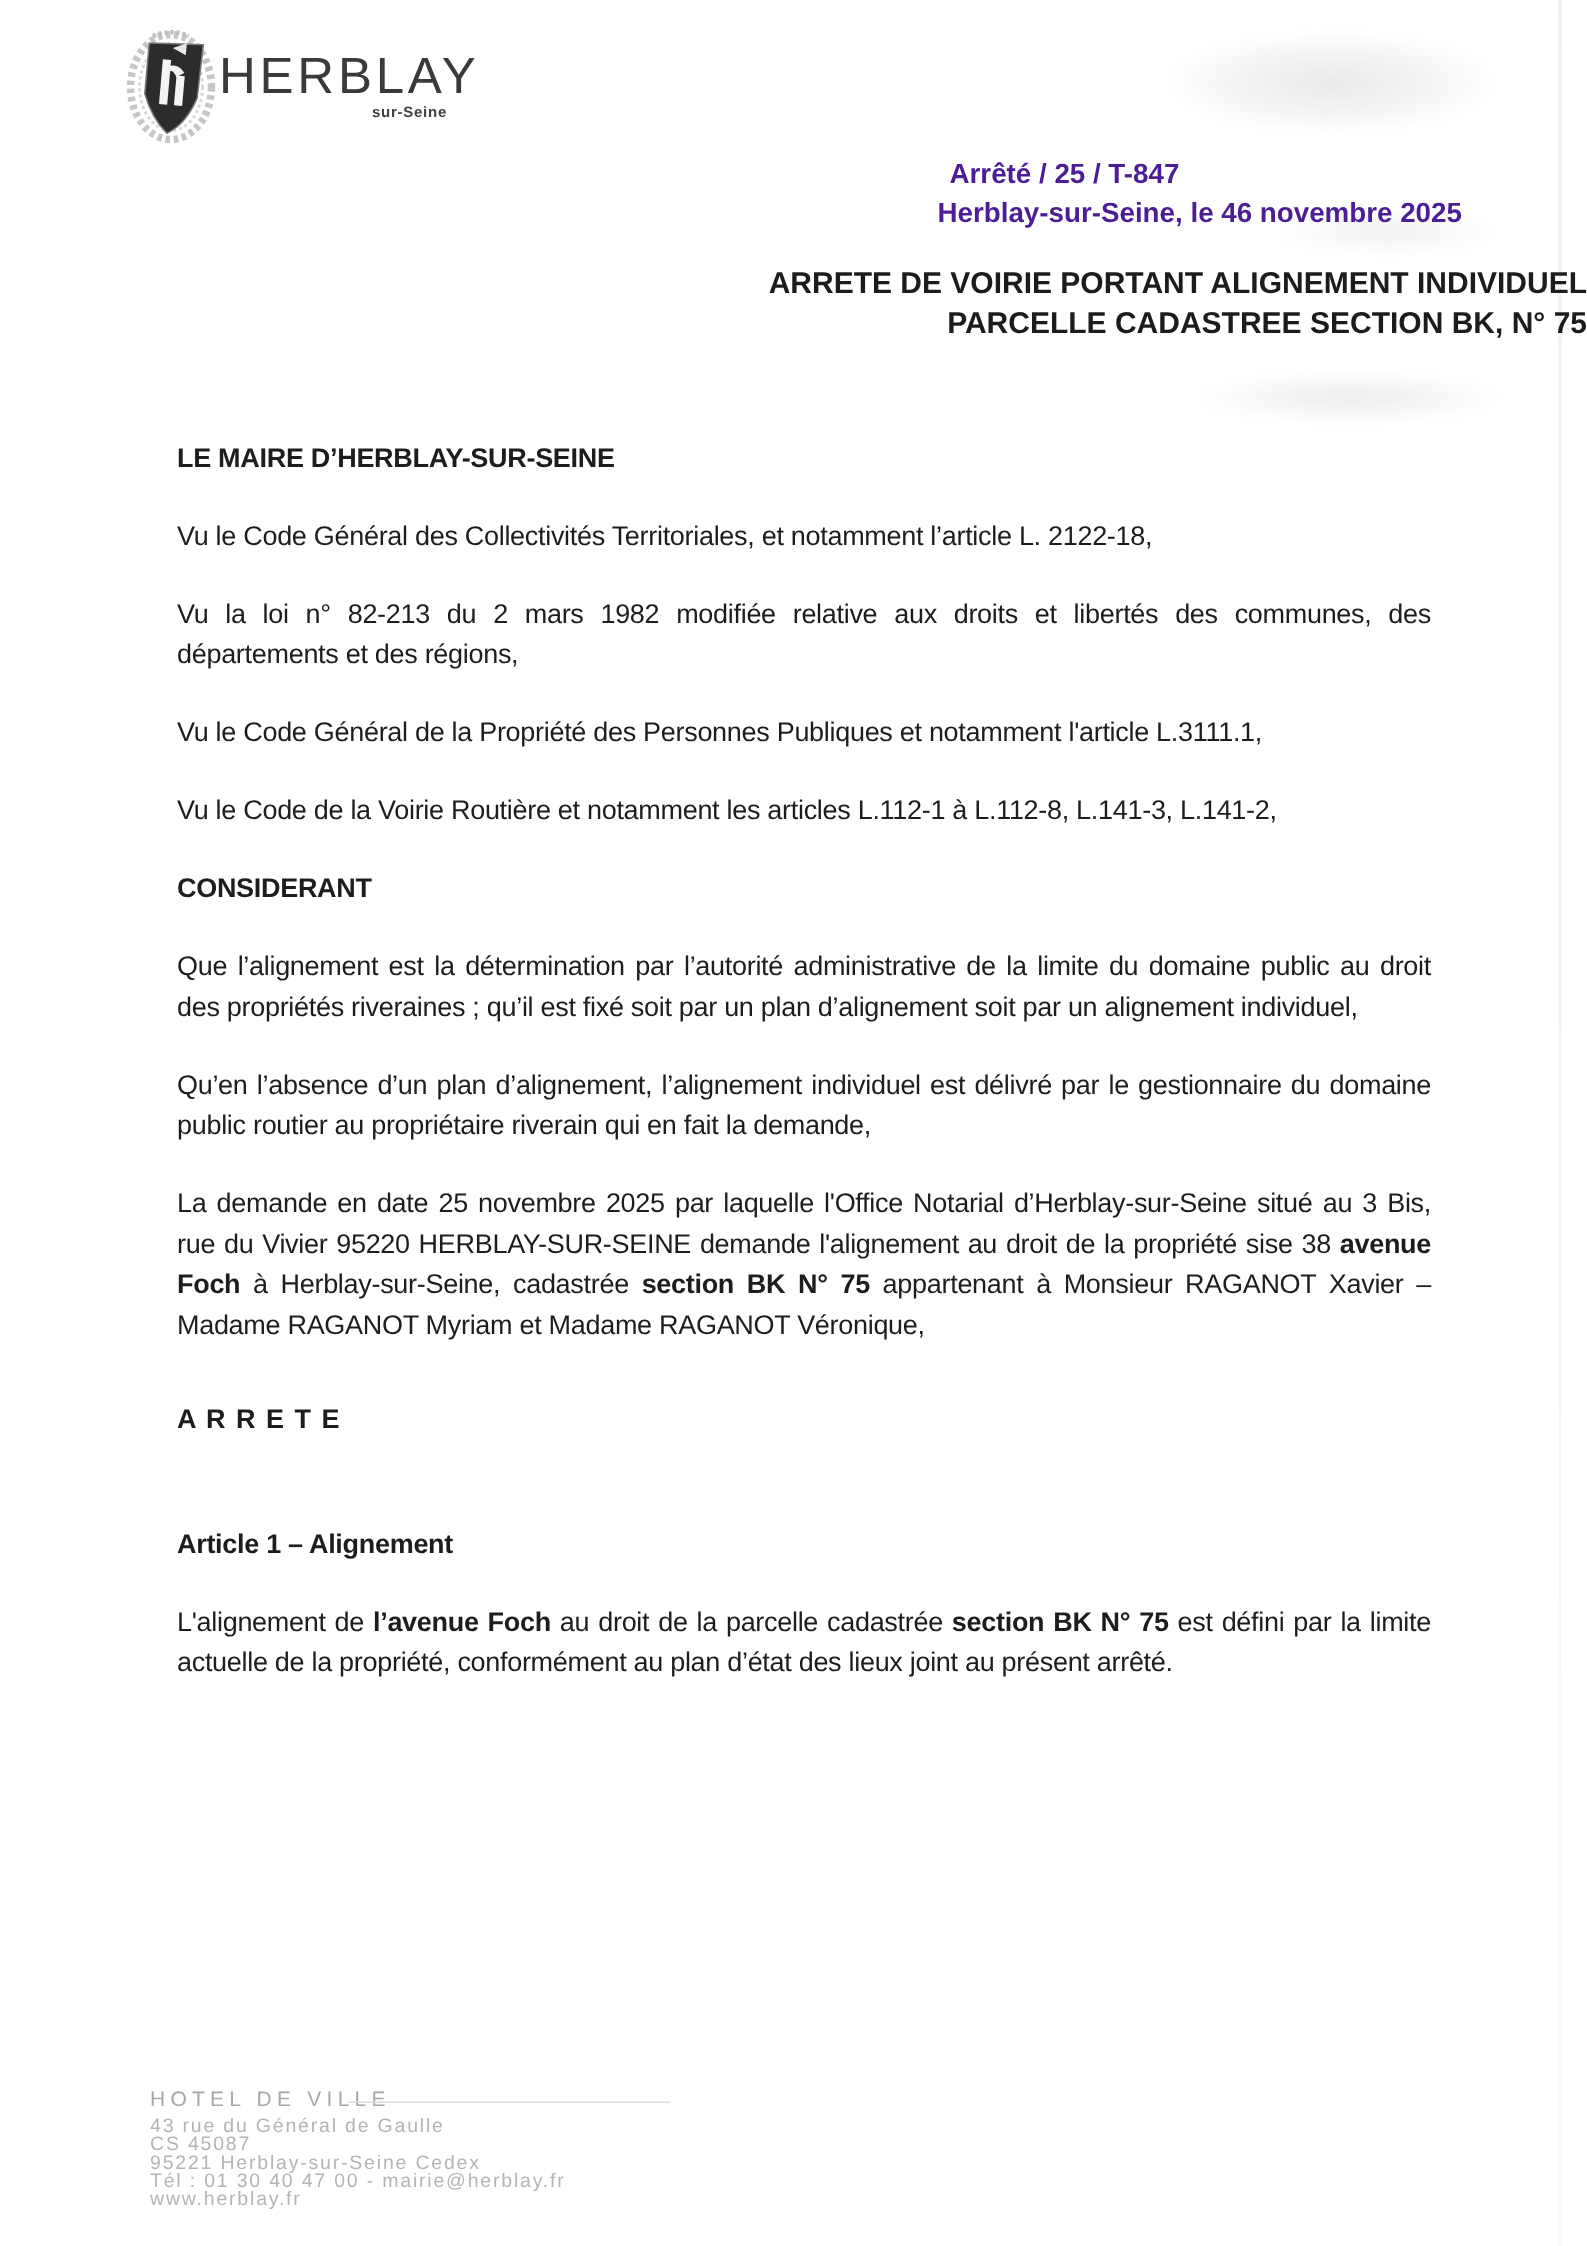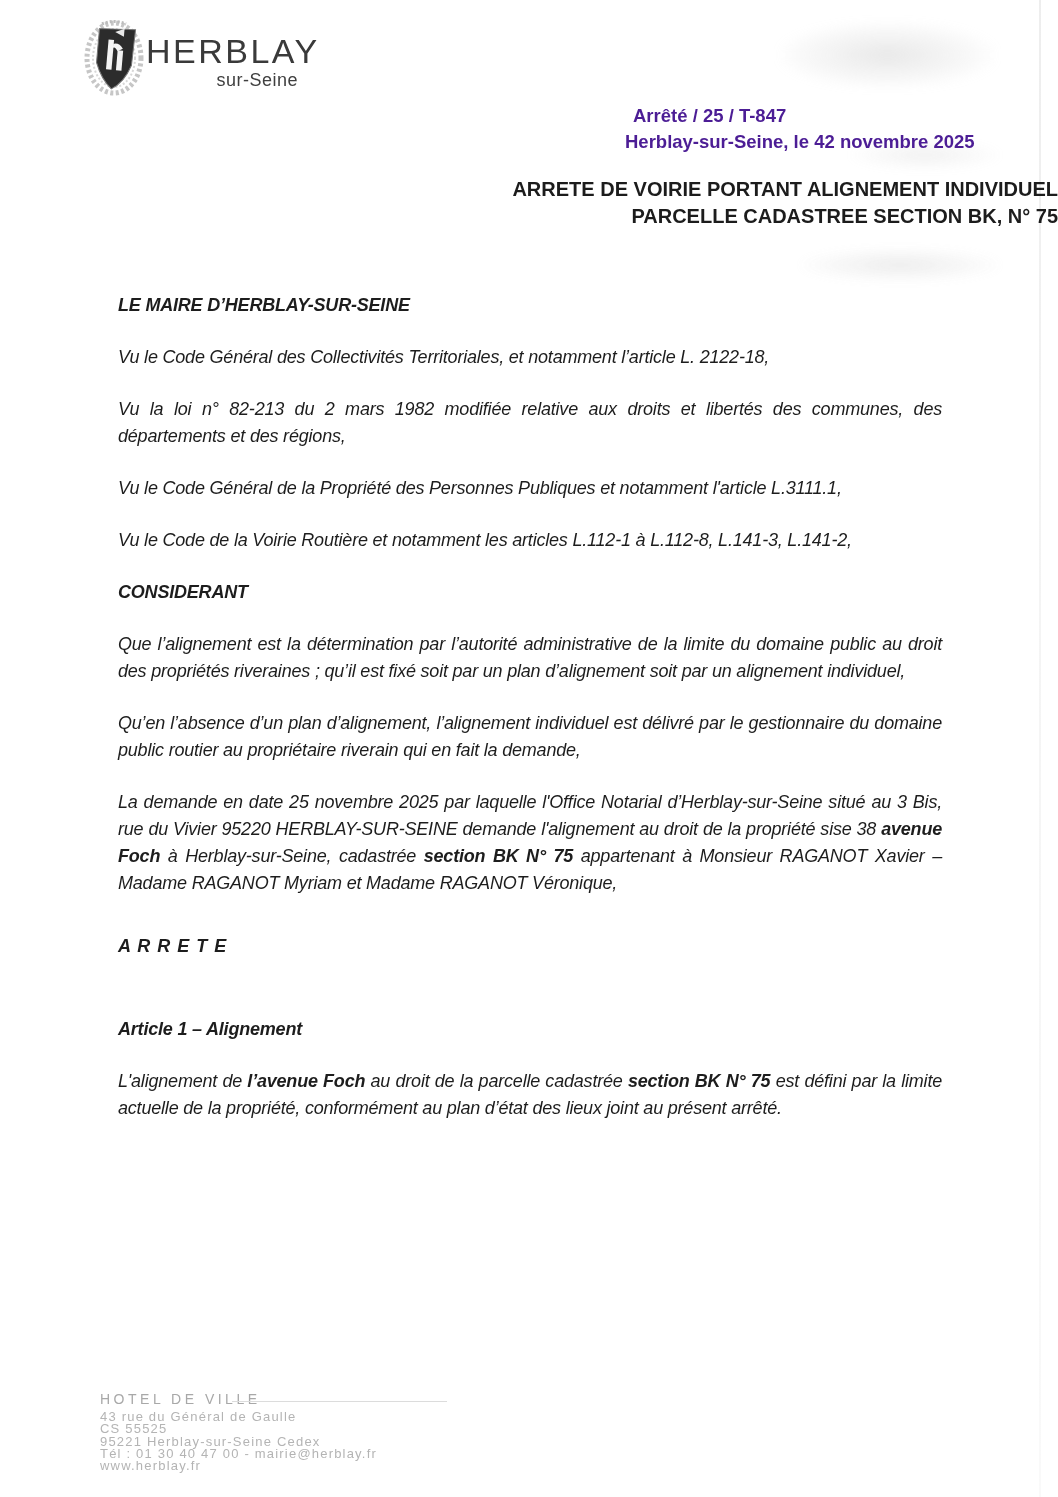--- a/index.html
+++ b/index.html
@@ -16,21 +16,21 @@
   
   .logo { position: absolute; left: 84px; top: 18px; width: 260px; height: 80px; }
   .crest { position: absolute; left: 0; top: 2px; width: 62px; height: 78px; }
   .wordmark {
     position: absolute; left: 62px; top: 14px;
     font-size: 34px; letter-spacing: 2.5px; color: #3a3a3a; font-weight: normal;
     white-space: nowrap;
   }
   .logo-sub {
     position: absolute; left: 62px; top: 52px; width: 152px;
-    text-align: right; font-size: 18px; color: #3f3f3f; letter-spacing: 0.5px;
+    text-align: right; font-size: 10px; color: #3f3f3f; letter-spacing: 0.5px; font-weight: bold;
   }
 
   
   .refblock {
     position: absolute; left: 625px; top: 103px;
     font-weight: bold; font-size: 18.5px; line-height: 26px; color: #4c1d95;
     white-space: nowrap;
   }
   .refblock .ref-line1 { margin-left: 8px; }
 
@@ -39,21 +39,21 @@
     position: absolute; left: 0; top: 176px; width: 1058px;
     text-align: right; font-weight: bold; font-size: 20px; line-height: 27px;
     color: #1c1c1c;
   }
 
   
   .bodytext {
     position: absolute; left: 118px; top: 292px; width: 836px;
     font-size: 18px; line-height: 27px; letter-spacing: -0.2px; color: #1d1d1d;
   }
-  .bodytext p { margin: 0 12px 25px 0; font-style: italic; }
+  .bodytext p { margin: 0 0 25px 0; }
   .bodytext p.just { text-align: justify; }
   .h-bold { font-weight: bold; }
   .mt-31 { margin-top: 31px; }
   .arrete-head { font-weight: bold; margin-top: 36px !important; letter-spacing: 1px; }
   .article-head { font-weight: bold; margin-top: 56px !important; }
 
   
   .footer {
     position: absolute; left: 100px; top: 1391px; width: 500px;
     color: #b0b0b0;
@@ -108,21 +108,21 @@
         <path d="M29 12 l9 -4 v8 z" fill="#e8e8e8"></path>
       </g>
       <path d="M18 4 q12 -5 24 0" fill="none" stroke="#bdbdbd" stroke-width="3" stroke-dasharray="2 2"></path>
     </svg>
     <div class="wordmark">HERBLAY</div>
     <div class="logo-sub">sur-Seine</div>
   </div>
 
   <div class="refblock">
     <div class="ref-line1">Arrêté / 25 / T-847</div>
-    <div>Herblay-sur-Seine, le 42 novembre 2025</div>
+    <div>Herblay-sur-Seine, le 46 novembre 2025</div>
   </div>
 
   <div class="doc-title">
     <div>ARRETE DE VOIRIE PORTANT ALIGNEMENT INDIVIDUEL</div>
     <div>PARCELLE CADASTREE SECTION BK, N° 75</div>
   </div>
 
   <div class="bodytext">
     <p class="h-bold">LE MAIRE D’HERBLAY-SUR-SEINE</p>
 
@@ -142,19 +142,19 @@
 
     <p class="article-head">Article 1 – Alignement</p>
 
     <p class="just"><span>L'alignement de </span><b>l’avenue Foch</b><span> au droit de la parcelle cadastrée </span><b>section BK N° 75</b><span> est défini par la limite actuelle de la propriété, conformément au plan d’état des lieux joint au présent arrêté.</span></p>
   </div>
 
   <div class="footer">
     <div class="footer-rule"></div>
     <div class="footer-name">HOTEL DE VILLE</div>
     <div class="footer-line">43 rue du Général de Gaulle</div>
-    <div class="footer-line">CS 55525</div>
+    <div class="footer-line">CS 45087</div>
     <div class="footer-line">95221 Herblay-sur-Seine Cedex</div>
     <div class="footer-line">Tél : 01 30 40 47 00 - mairie@herblay.fr</div>
     <div class="footer-line">www.herblay.fr</div>
   </div>
 
 </div>
 
 </body></html>

